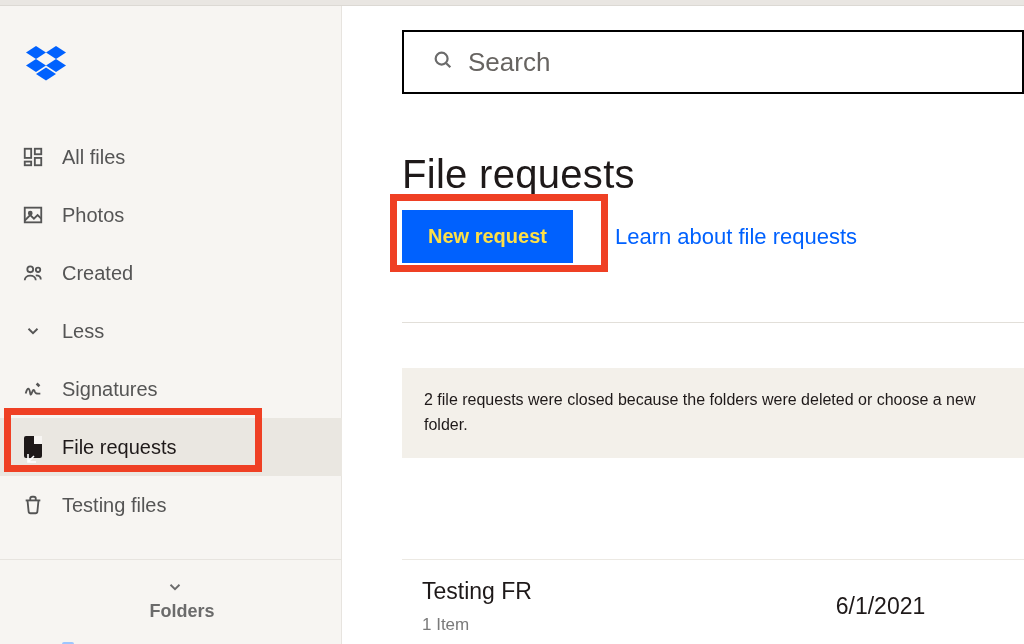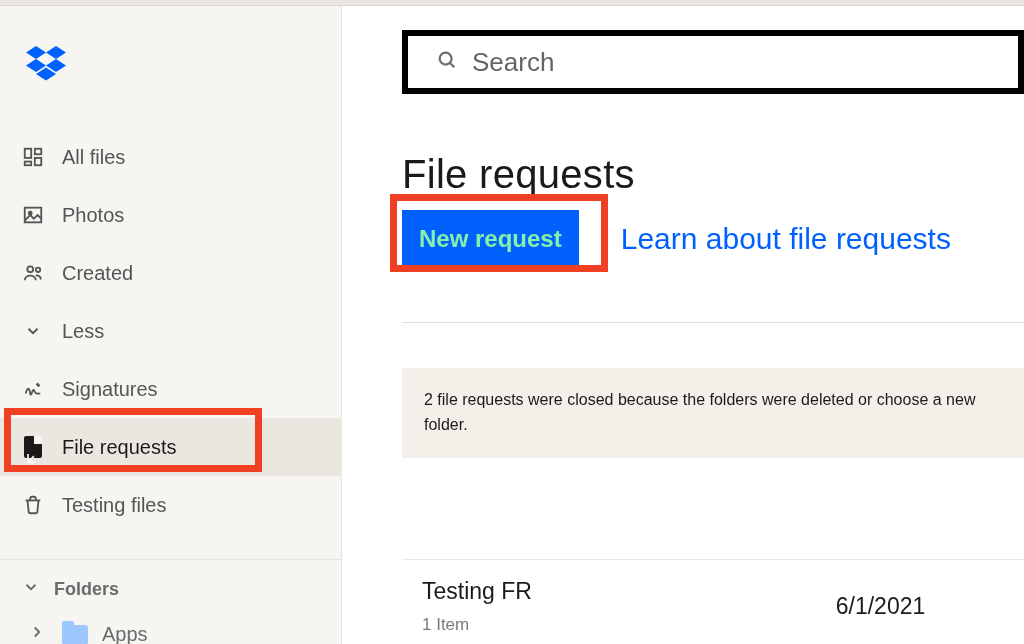--- a/index.html
+++ b/index.html
@@ -18,45 +18,45 @@
   .nav-icon { width:22px; height:22px; margin-right:18px; display:inline-flex; align-items:center; justify-content:center; color:#555; }
   .nav-item.active .nav-icon { color:#1e1919; }
   .nav-icon svg { width:22px; height:22px; stroke:currentColor; }
   .file-req-icon-box { width:18px; height:22px; background:#1e1919; border-radius:2px 2px 2px 2px; position:relative; }
   .file-req-icon-box::after { content:""; position:absolute; right:0; top:0; width:8px; height:8px; background:#f7f5f2; }
   .file-req-icon-box .corner { position:absolute; right:0; top:0; width:0; height:0; border-left:8px solid transparent; border-bottom:8px solid #1e1919; }
   .file-req-icon-box .arrow { position:absolute; left:3px; bottom:3px; width:10px; height:10px; }
   .file-req-icon-box .arrow svg { width:10px; height:10px; }
 
   .folders-section { position:absolute; left:0; top:553px; width:342px; border-top:1px solid #e7e4df; padding-top:18px; }
-  .folders-head { display:flex; align-items:center; padding-left:22px; color:#6b6b6b; font-size:18px; font-weight:600; }
+  .folders-head { display:flex; align-items:center; padding-left:22px; color:#6b6b6b; font-size:18px; font-weight:600;flex-direction:column; }
   .folders-head .chev { margin-right:14px; }
   .folder-row { display:flex; align-items:center; padding-left:28px; margin-top:22px; color:#6b6b6b; font-size:20px; }
   .folder-row .chev { margin-right:16px; }
   .folder-icon { width:26px; height:20px; background:#9ec7ff; border-radius:2px 3px 3px 3px; margin-right:14px; position:relative; }
   .folder-icon::before { content:""; position:absolute; left:0; top:-4px; width:12px; height:6px; background:#9ec7ff; border-radius:2px 2px 0 0; }
 
   
   .hl { position:absolute; border:7px solid #ef4024; pointer-events:none; }
   .hl-sidebar { left:4px; top:408px; width:258px; height:64px; }
   .hl-button { left:390px; top:194px; width:218px; height:78px; }
 
   
   .main { position:absolute; left:342px; top:6px; width:682px; height:638px; background:#fff; }
   .search-wrap { position:absolute; left:60px; top:24px; right:0; }
-  .search { width:622px; height:64px; border:6px solid #000000; display:flex; align-items:center; padding-left:28px; background:#fff; }
+  .search { width:622px; height:64px; border:2px solid #000000; display:flex; align-items:center; padding-left:28px; background:#fff; }
   .search .s-icon { color:#6b6b6b; margin-right:14px; }
   .search input { border:none; outline:none; font-size:26px; color:#676461; background:transparent; width:500px; }
   .search input::placeholder { color:#676461; }
 
   .page-title { position:absolute; left:60px; top:146px; font-size:40px; font-weight:500; letter-spacing:.3px; }
 
   .actions { position:absolute; left:60px; top:204px; display:flex; align-items:center; }
-  .btn-primary { background:#0061fe; color:#86efac; border:none; font-size:24px; font-weight:600; padding:15px 17px; cursor:pointer; }
-  .learn-link { color:#0061fe; font-size:30px; margin-left:42px; cursor:pointer; }
+  .btn-primary { background:#0061fe; color:#fde047; border:none; font-size:20px; font-weight:600; padding:15px 26px; cursor:pointer; }
+  .learn-link { color:#0061fe; font-size:22px; margin-left:42px; cursor:pointer; }
 
   .divider { position:absolute; left:60px; top:316px; width:622px; height:1px; background:#e2dfd9; }
 
   .notice { position:absolute; left:60px; top:362px; width:622px; background:#f3f0ea; padding:20px 22px; font-size:16px; line-height:1.55; color:#1e1919; }
 
   .table-head { position:absolute; left:60px; top:500px; width:622px; display:flex; padding:14px 20px 18px 20px; color:#5b5b5b; font-size:22px; font-weight:600; }
   .col-name { width:418px; }
   .col-created { width:170px; }
 
   .table-row { position:absolute; left:60px; top:553px; width:622px; display:flex; align-items:center; padding:18px 20px 22px 20px; border-top:1px solid #ece9e3; }

